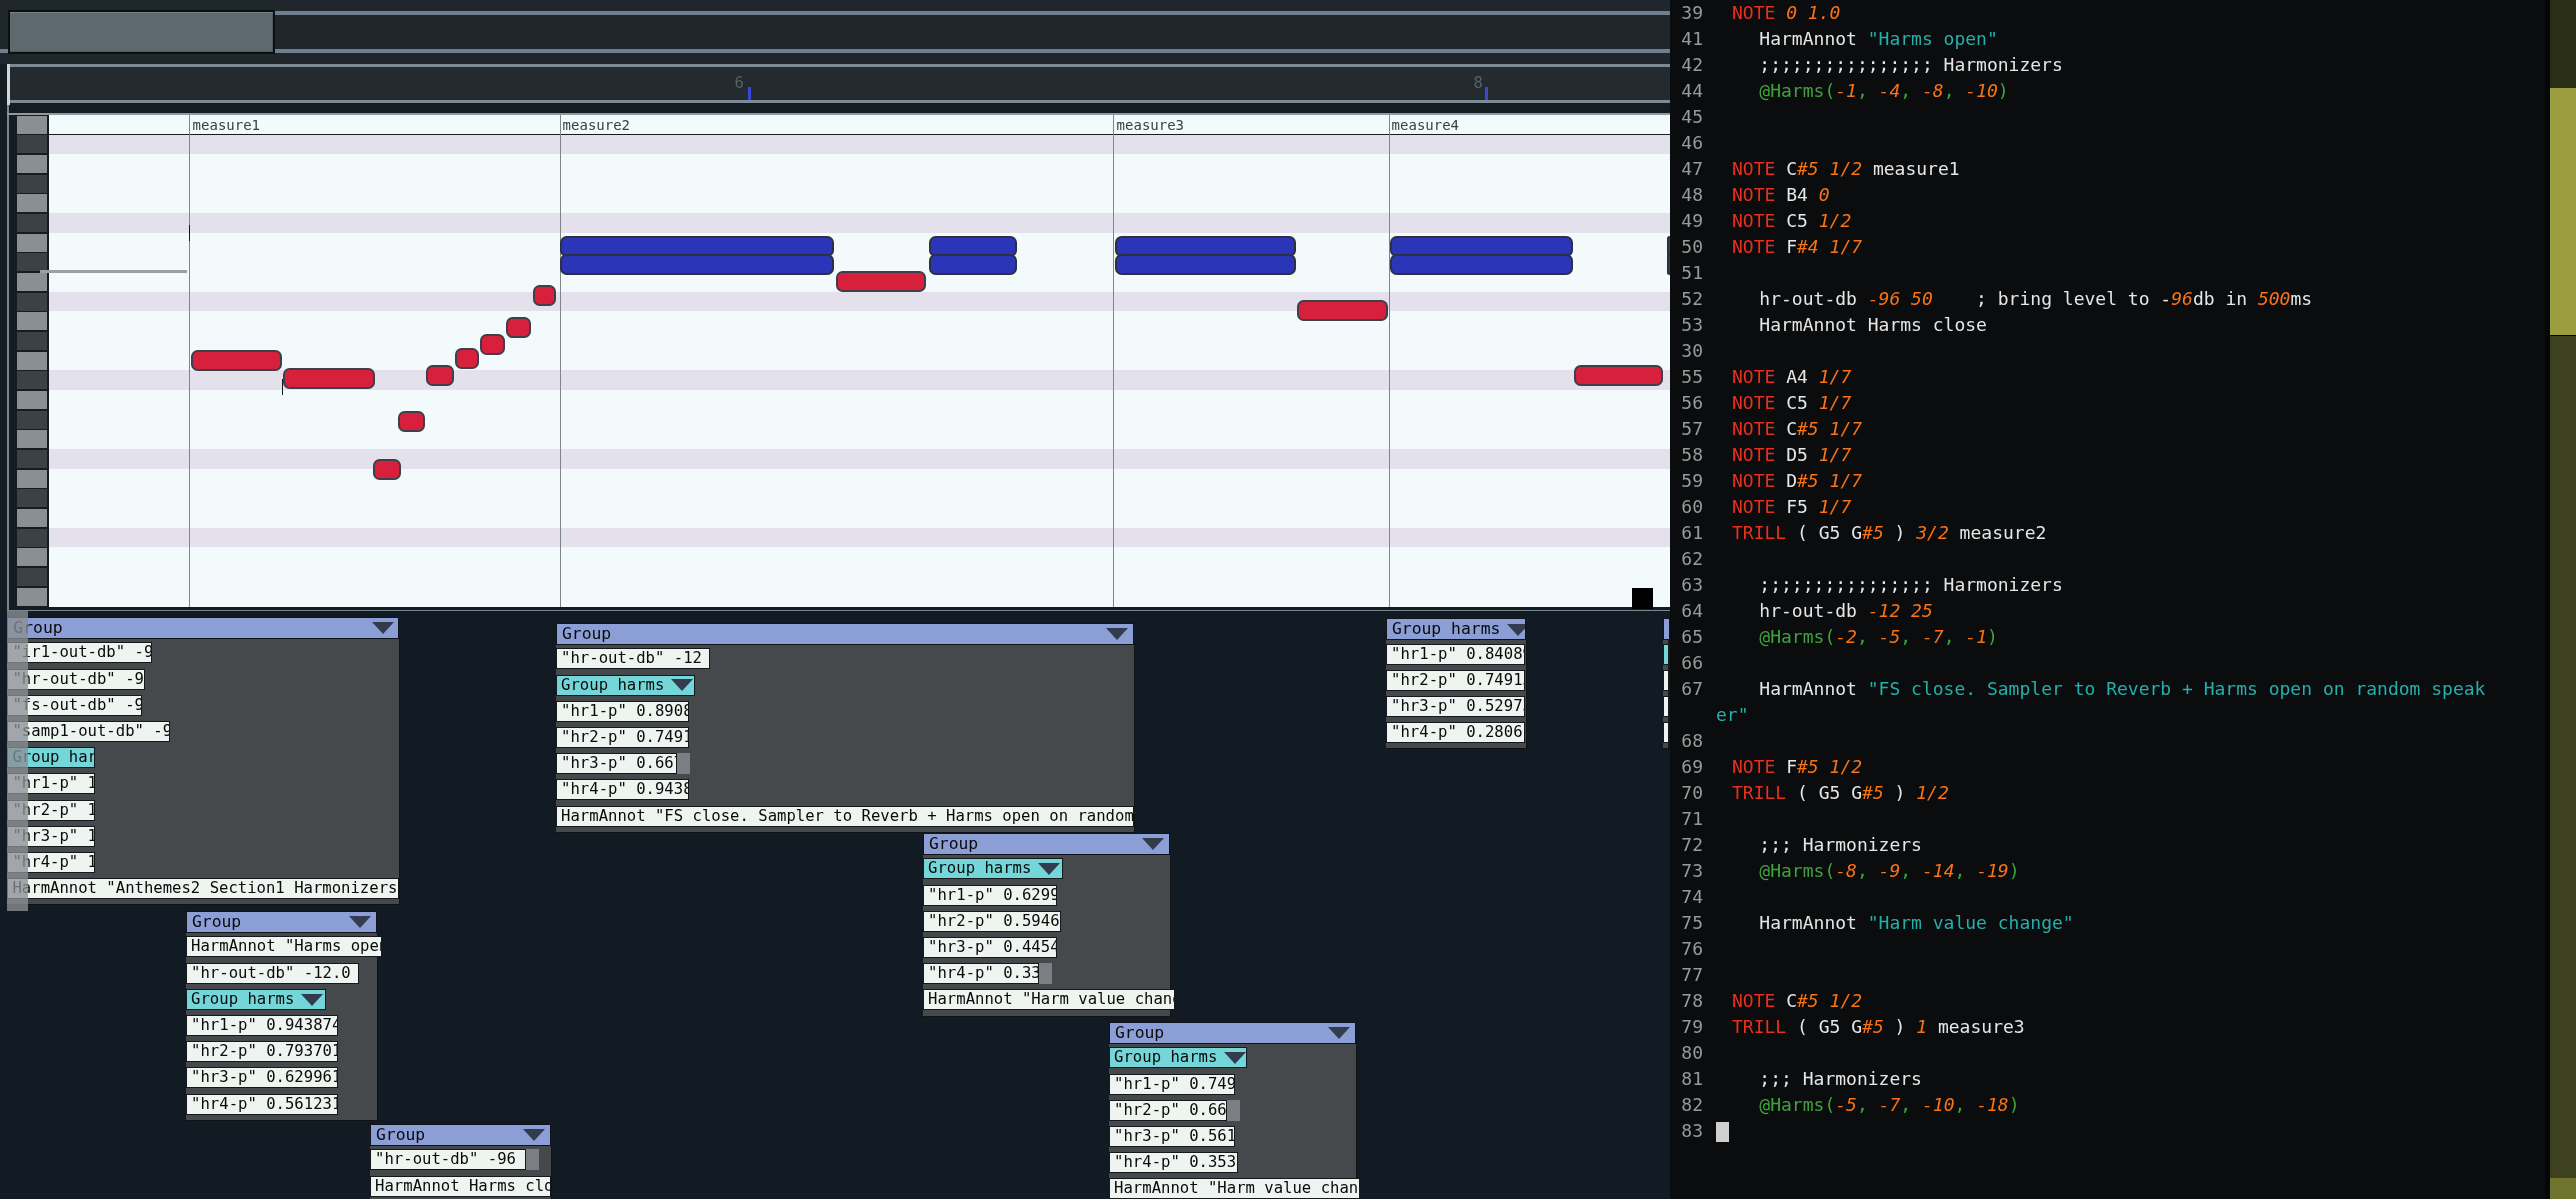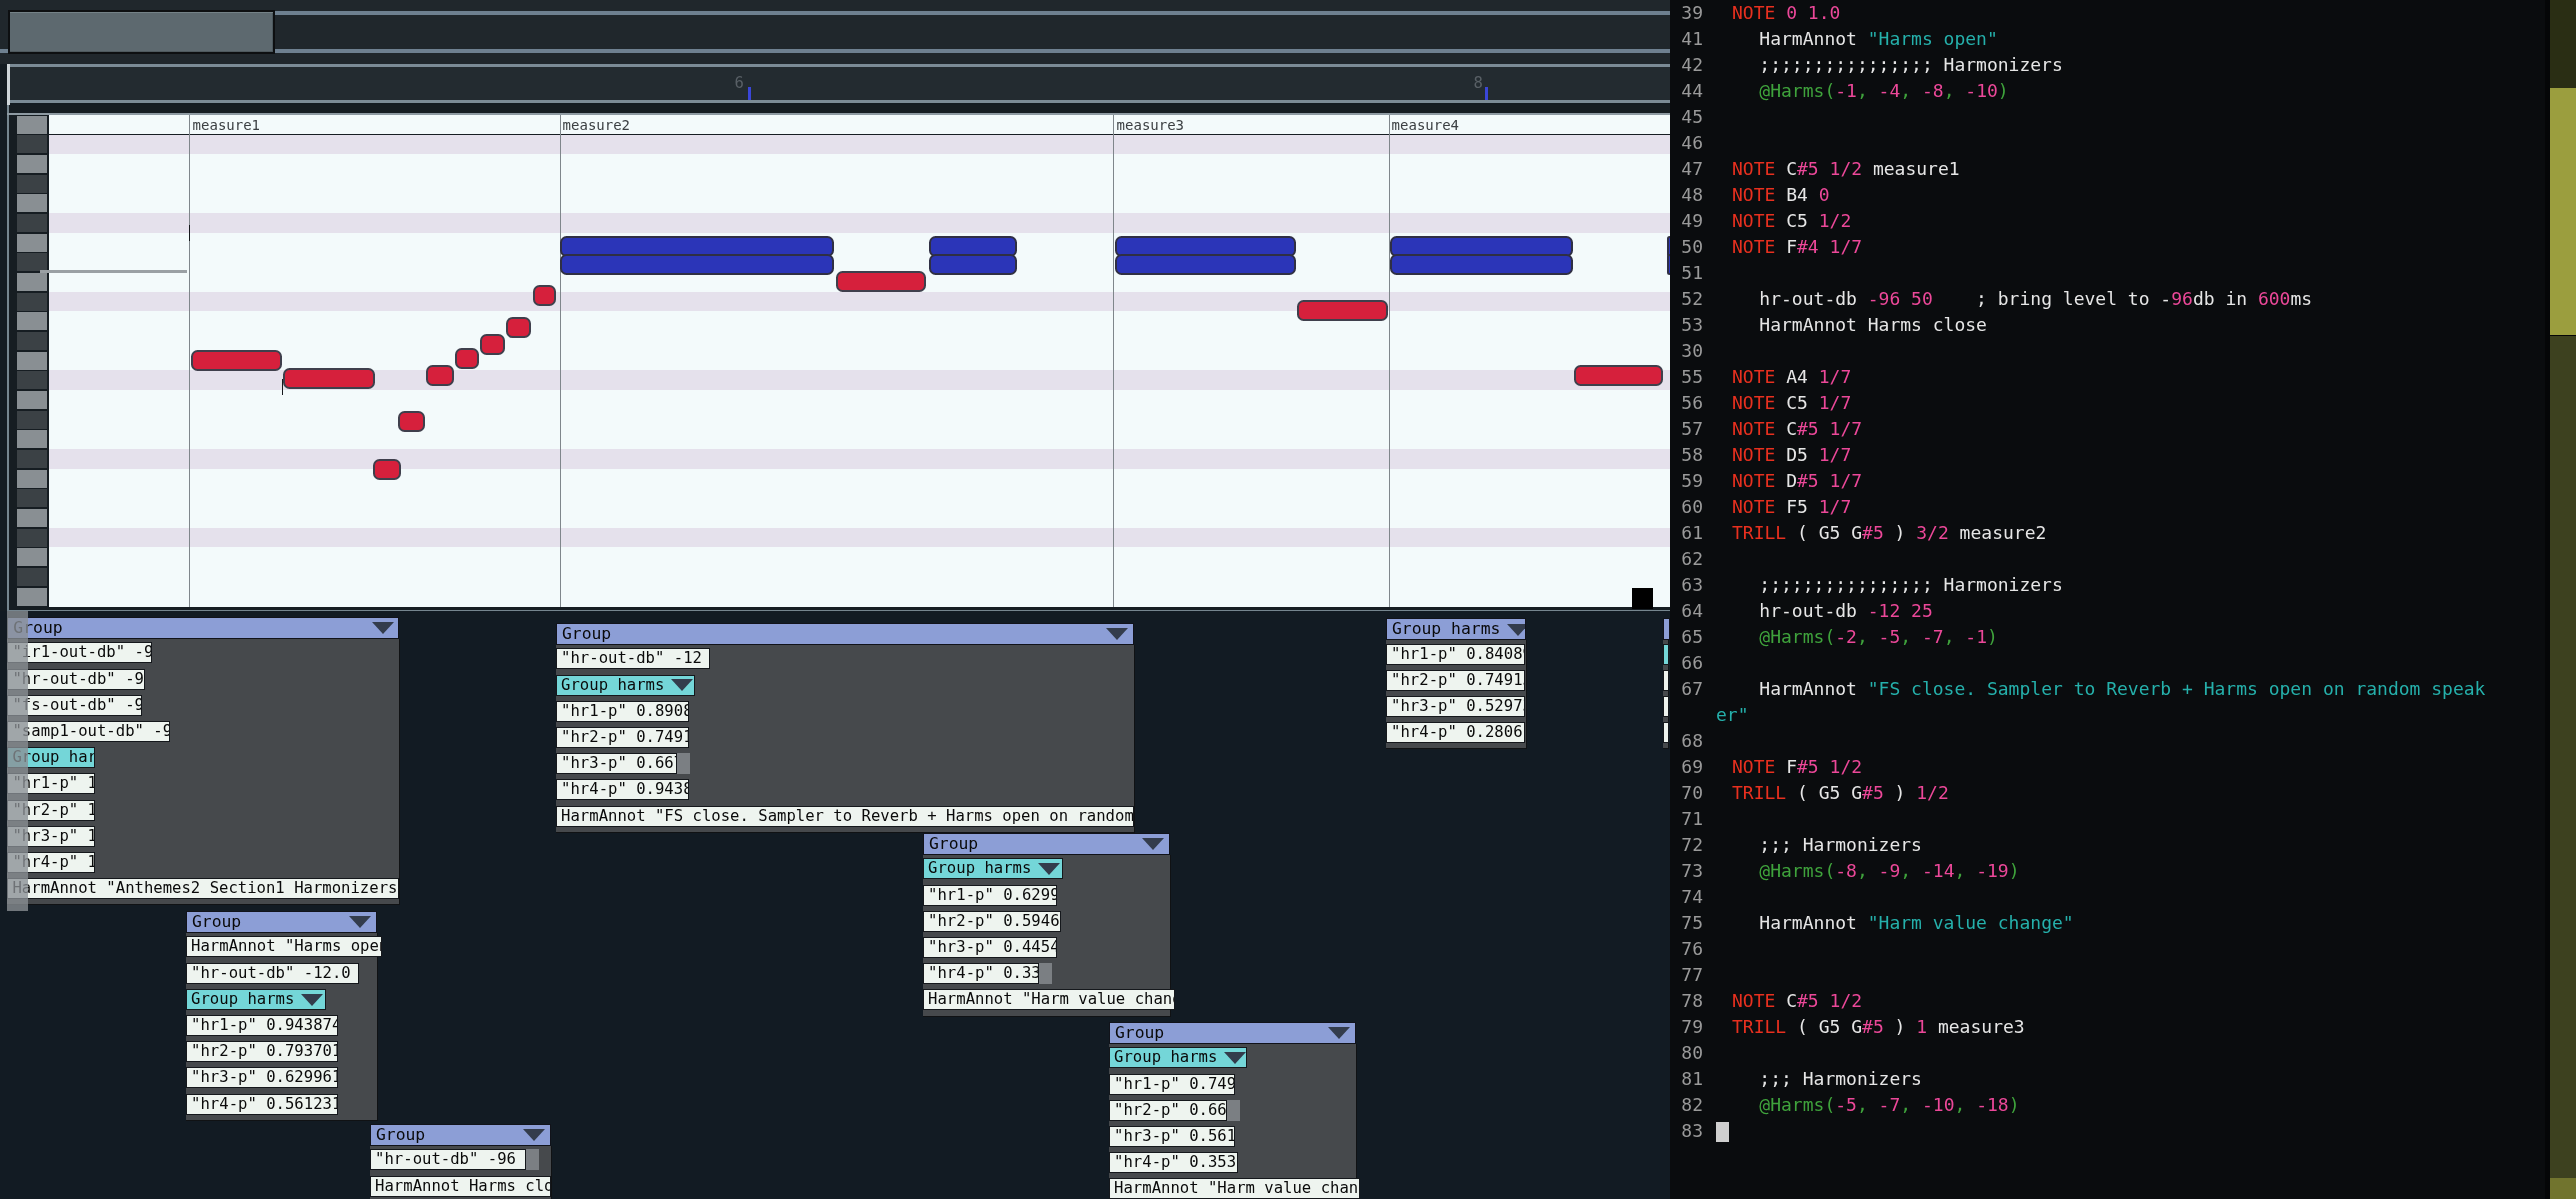--- a/index.html
+++ b/index.html
@@ -46,21 +46,21 @@
   .tri{display:inline-block;width:0;height:0;border-left:11.5px solid transparent;
        border-right:11.5px solid transparent;border-top:12.3px solid #333c4c;vertical-align:middle;margin-left:6.6px;}
   .tri.right{position:absolute;right:4.9px;top:4.1px;margin:0;}
   .nub{position:absolute;width:13px;height:21px;background:#7b7f83;}
   #canvas-gutter{left:7.4px;top:611px;width:20.5px;height:300px;background:rgba(138,144,149,0.78);}
   
   #code-pane{left:1670px;top:0;width:875px;height:1200px;background:#0a0c0e;}
   .code-line{display:flex;min-height:26px;line-height:26px;font-size:18px;}
   .code-num{flex:none;width:33px;text-align:right;color:#9a9a9a;margin-right:13px;}
   .code-text{width:780px;white-space:pre-wrap;word-break:break-all;}
-  .c-kw{color:#e8301f;margin-left:16px;} .c-num{color:#ec4899;} .c-str{color:#25b0ab;}
+  .c-kw{color:#e8301f;margin-left:16px;} .c-num{color:#f97316;font-style:italic;} .c-str{color:#25b0ab;}
   .c-fn{color:#3fa33c;} .c-txt{color:#e6e6e6;}
   .code-cursor{display:inline-block;width:13px;height:19.7px;background:#cfcfcf;vertical-align:middle;}
   
   #vsb{left:2545px;top:0;width:31px;height:1200px;background:#050607;}
   #vsb-track-top{left:2550px;top:0;width:26px;height:88px;background:#2a2e14;}
   #vsb-thumb{left:2550px;top:88px;width:26px;height:247px;background:#9b9e3e;}
   #vsb-track-bot{left:2550px;top:336px;width:26px;height:864px;background:#3d411f;}
   #vsb-endcap{left:2550px;top:1178px;width:26px;height:21px;background:#71742e;}
 </style>
 </head>
@@ -295,21 +295,21 @@
       <div class="code-line">
         <div class="code-num">50</div>
         <div class="code-text"><span class="c-kw">NOTE </span><span class="c-txt">F</span><span class="c-num">#4 1/7</span></div>
       </div>
       <div class="code-line">
         <div class="code-num">51</div>
         <div class="code-text"></div>
       </div>
       <div class="code-line">
         <div class="code-num">52</div>
-        <div class="code-text"><span class="c-txt">    hr-out-db </span><span class="c-num">-96 50</span><span class="c-txt">    ; bring level to -</span><span class="c-num">96</span><span class="c-txt">db in </span><span class="c-num">600</span><span class="c-txt">ms</span></div>
+        <div class="code-text"><span class="c-txt">    hr-out-db </span><span class="c-num">-96 50</span><span class="c-txt">    ; bring level to -</span><span class="c-num">96</span><span class="c-txt">db in </span><span class="c-num">500</span><span class="c-txt">ms</span></div>
       </div>
       <div class="code-line">
         <div class="code-num">53</div>
         <div class="code-text"><span class="c-txt">    HarmAnnot Harms close</span></div>
       </div>
       <div class="code-line">
         <div class="code-num">30</div>
         <div class="code-text"></div>
       </div>
       <div class="code-line">

